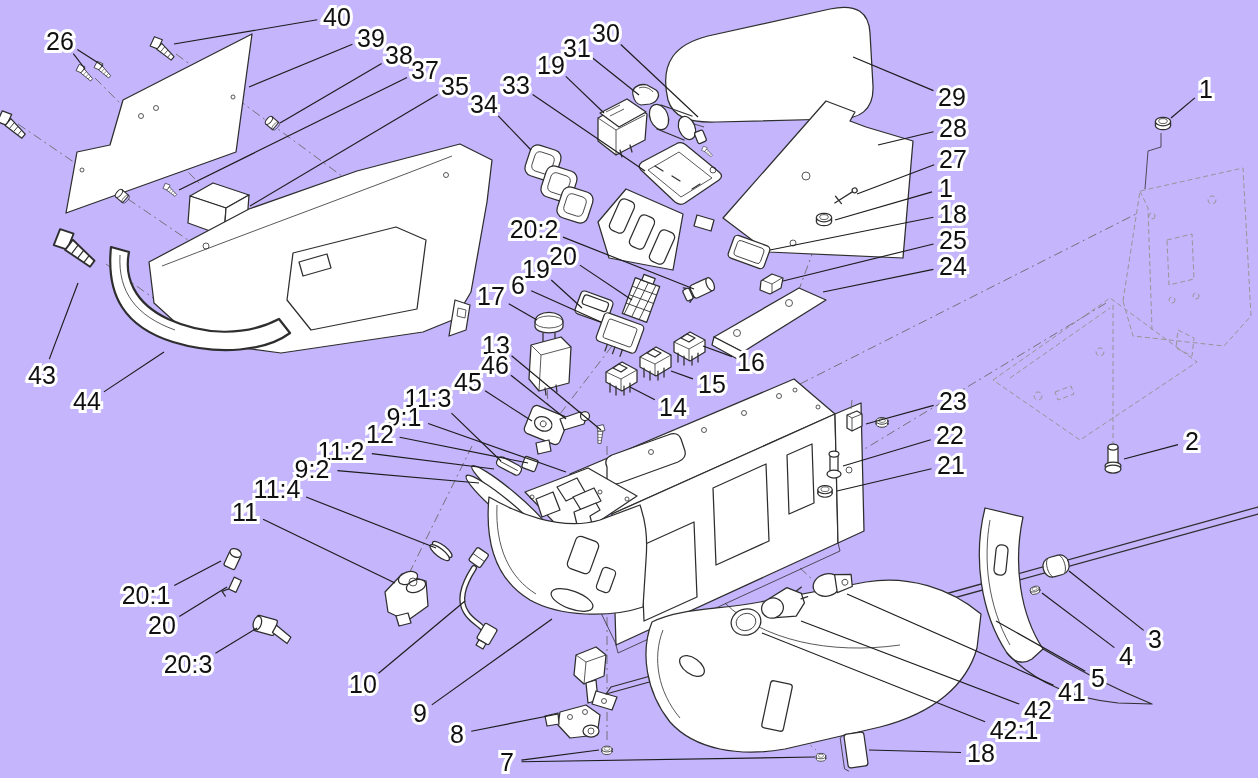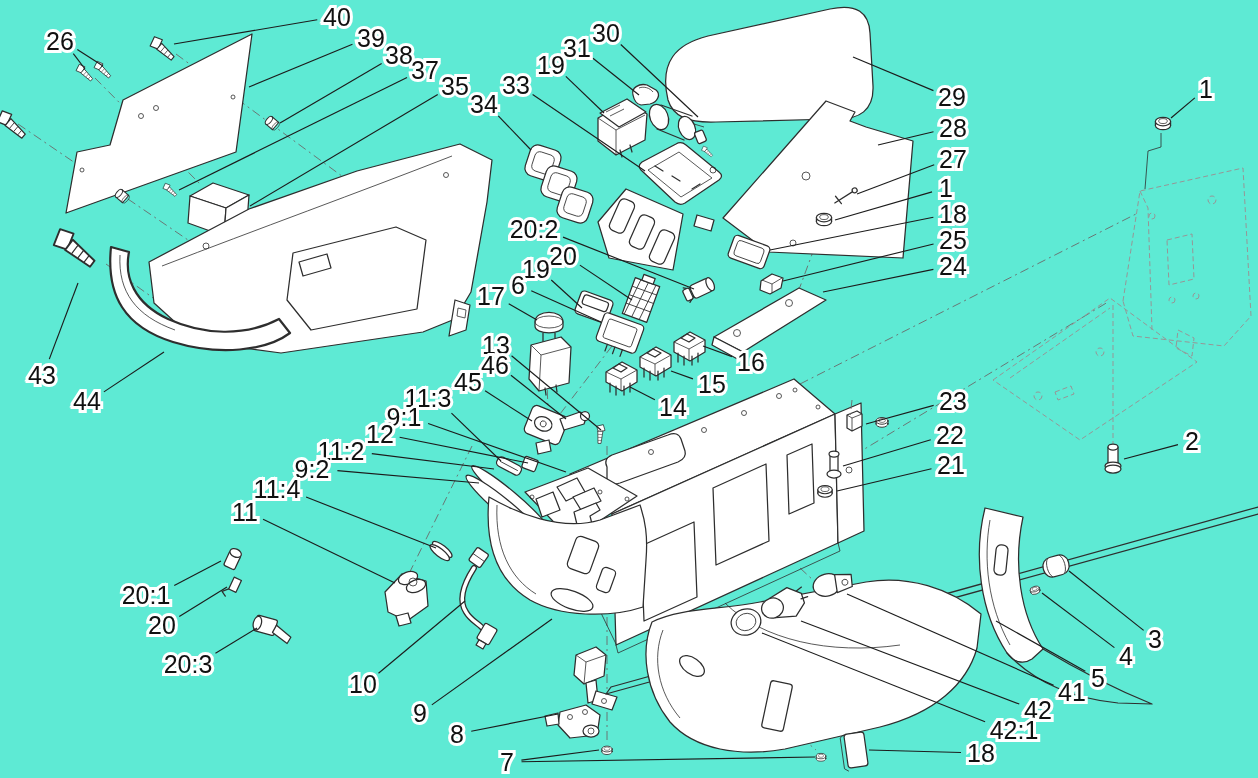--- a/index.html
+++ b/index.html
@@ -1,16 +1,16 @@
 <!DOCTYPE html>
 <html><head>
 <meta charset="utf-8">
 <style>
   html,body{margin:0;padding:0;background:#fff;}
-  .stage{position:relative;width:1258px;height:778px;background:#5eead4;overflow:hidden;}
+  .stage{position:relative;width:1258px;height:778px;background:#c4b5fd;overflow:hidden;}
   svg{display:block;}
   .ln{fill:none;stroke:#2e2e2e;stroke-width:1.25;stroke-linejoin:round;stroke-linecap:round;}
   .fw{fill:#ffffff;stroke:#2e2e2e;stroke-width:1.25;stroke-linejoin:round;stroke-linecap:round;}
   .thin{fill:none;stroke:#2e2e2e;stroke-width:0.8;}
   .thick{stroke-width:2.2;}
   .cl{fill:none;stroke:#6a6a6a;stroke-width:0.9;stroke-dasharray:9 4 2 4;}
   .ph{fill:none;stroke:#969696;stroke-width:1;stroke-dasharray:5 3;stroke-linejoin:round;}
   .leader{fill:none;stroke:#1c1c1c;stroke-width:1.15;}
   .callout-text{font-family:"Liberation Sans","DejaVu Sans",sans-serif;fill:#101010;
     stroke:#ffffff;stroke-width:6;paint-order:stroke;font-weight:400;}

